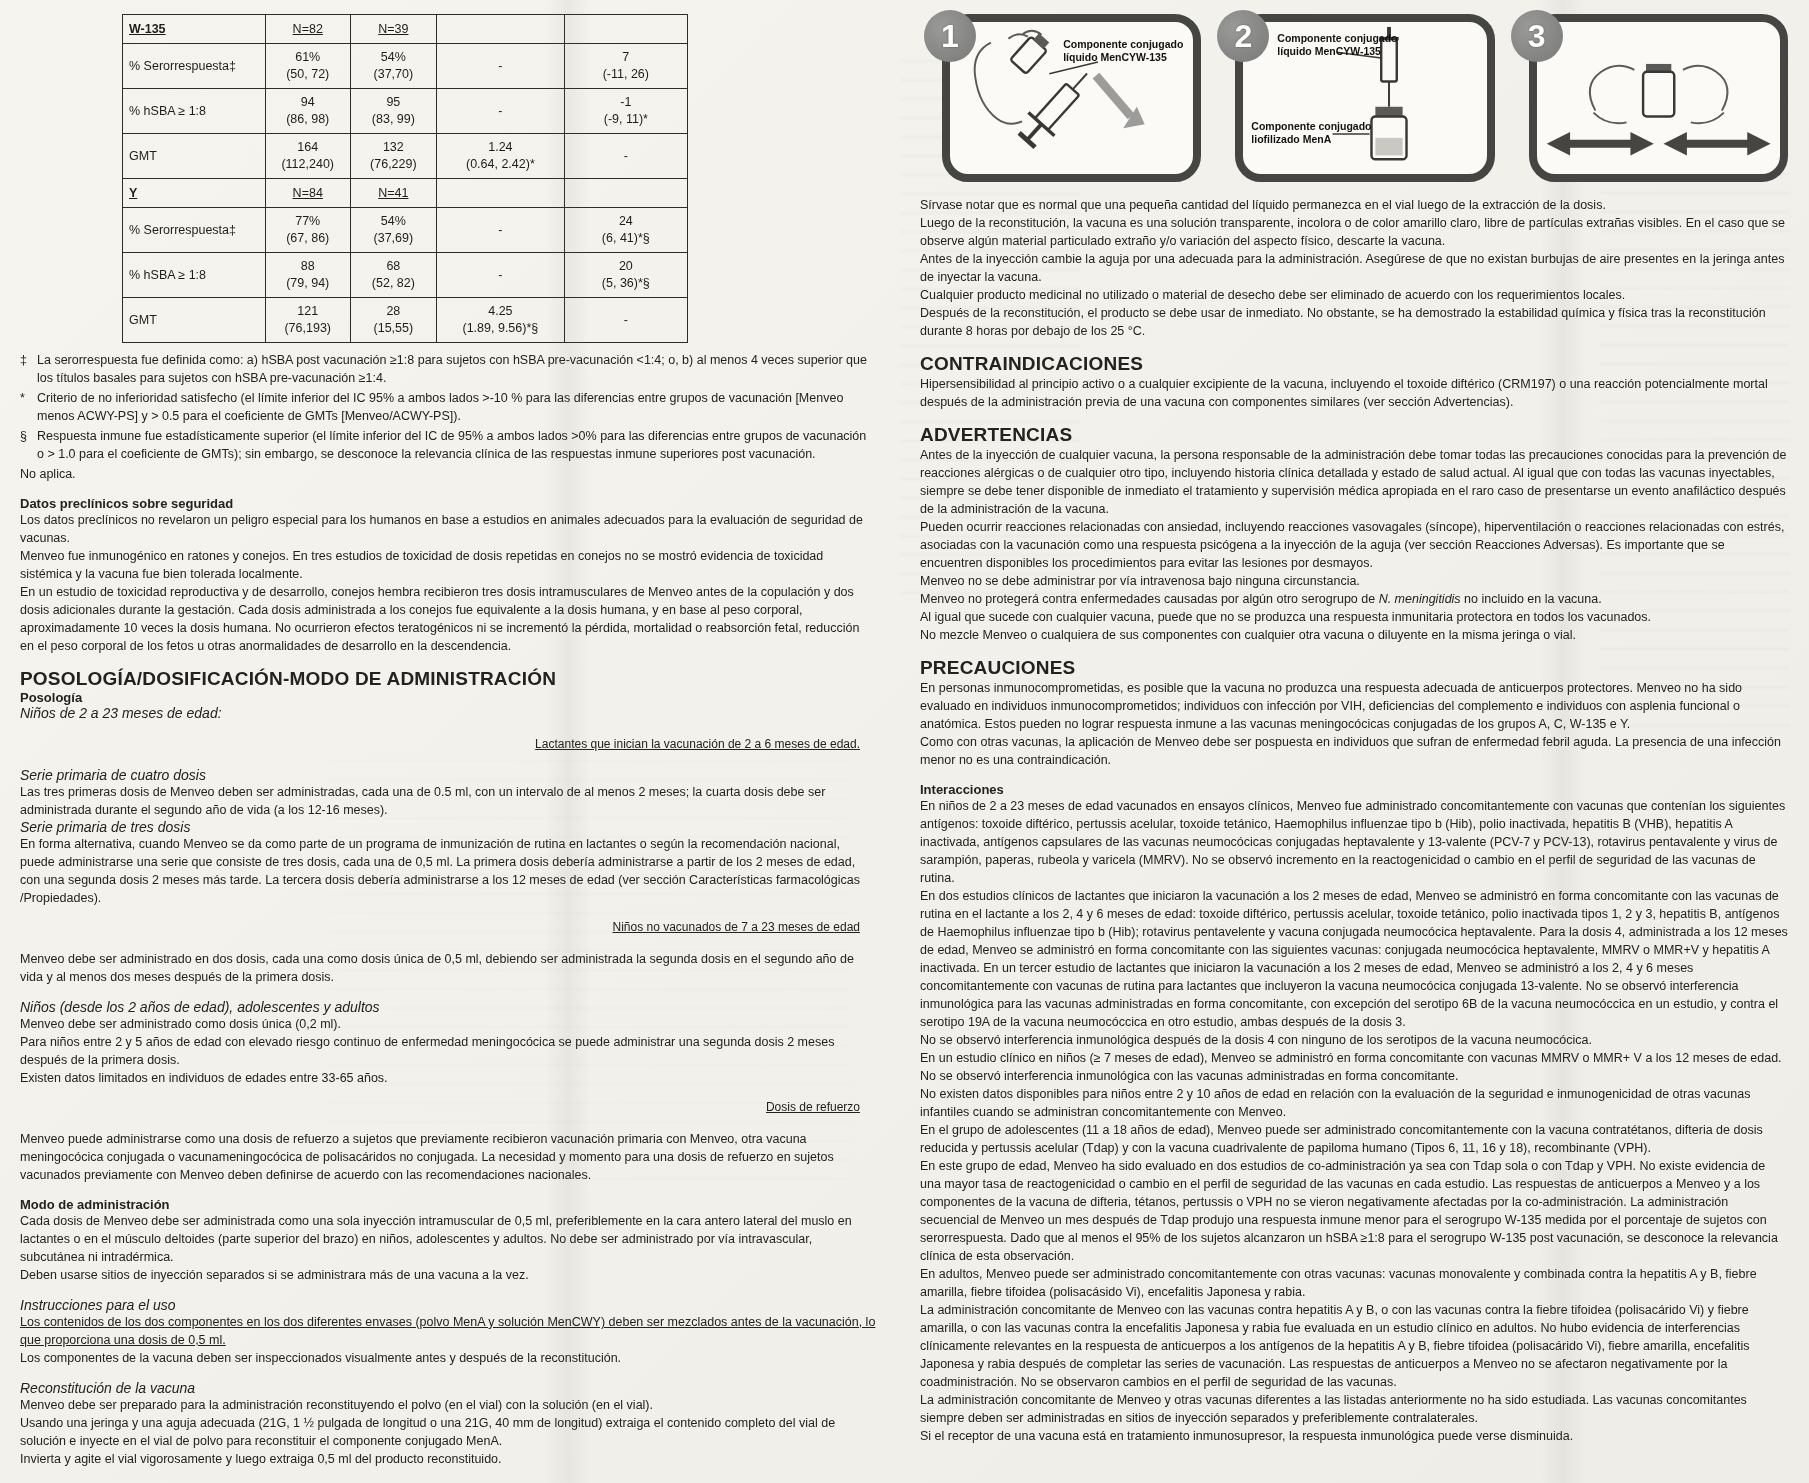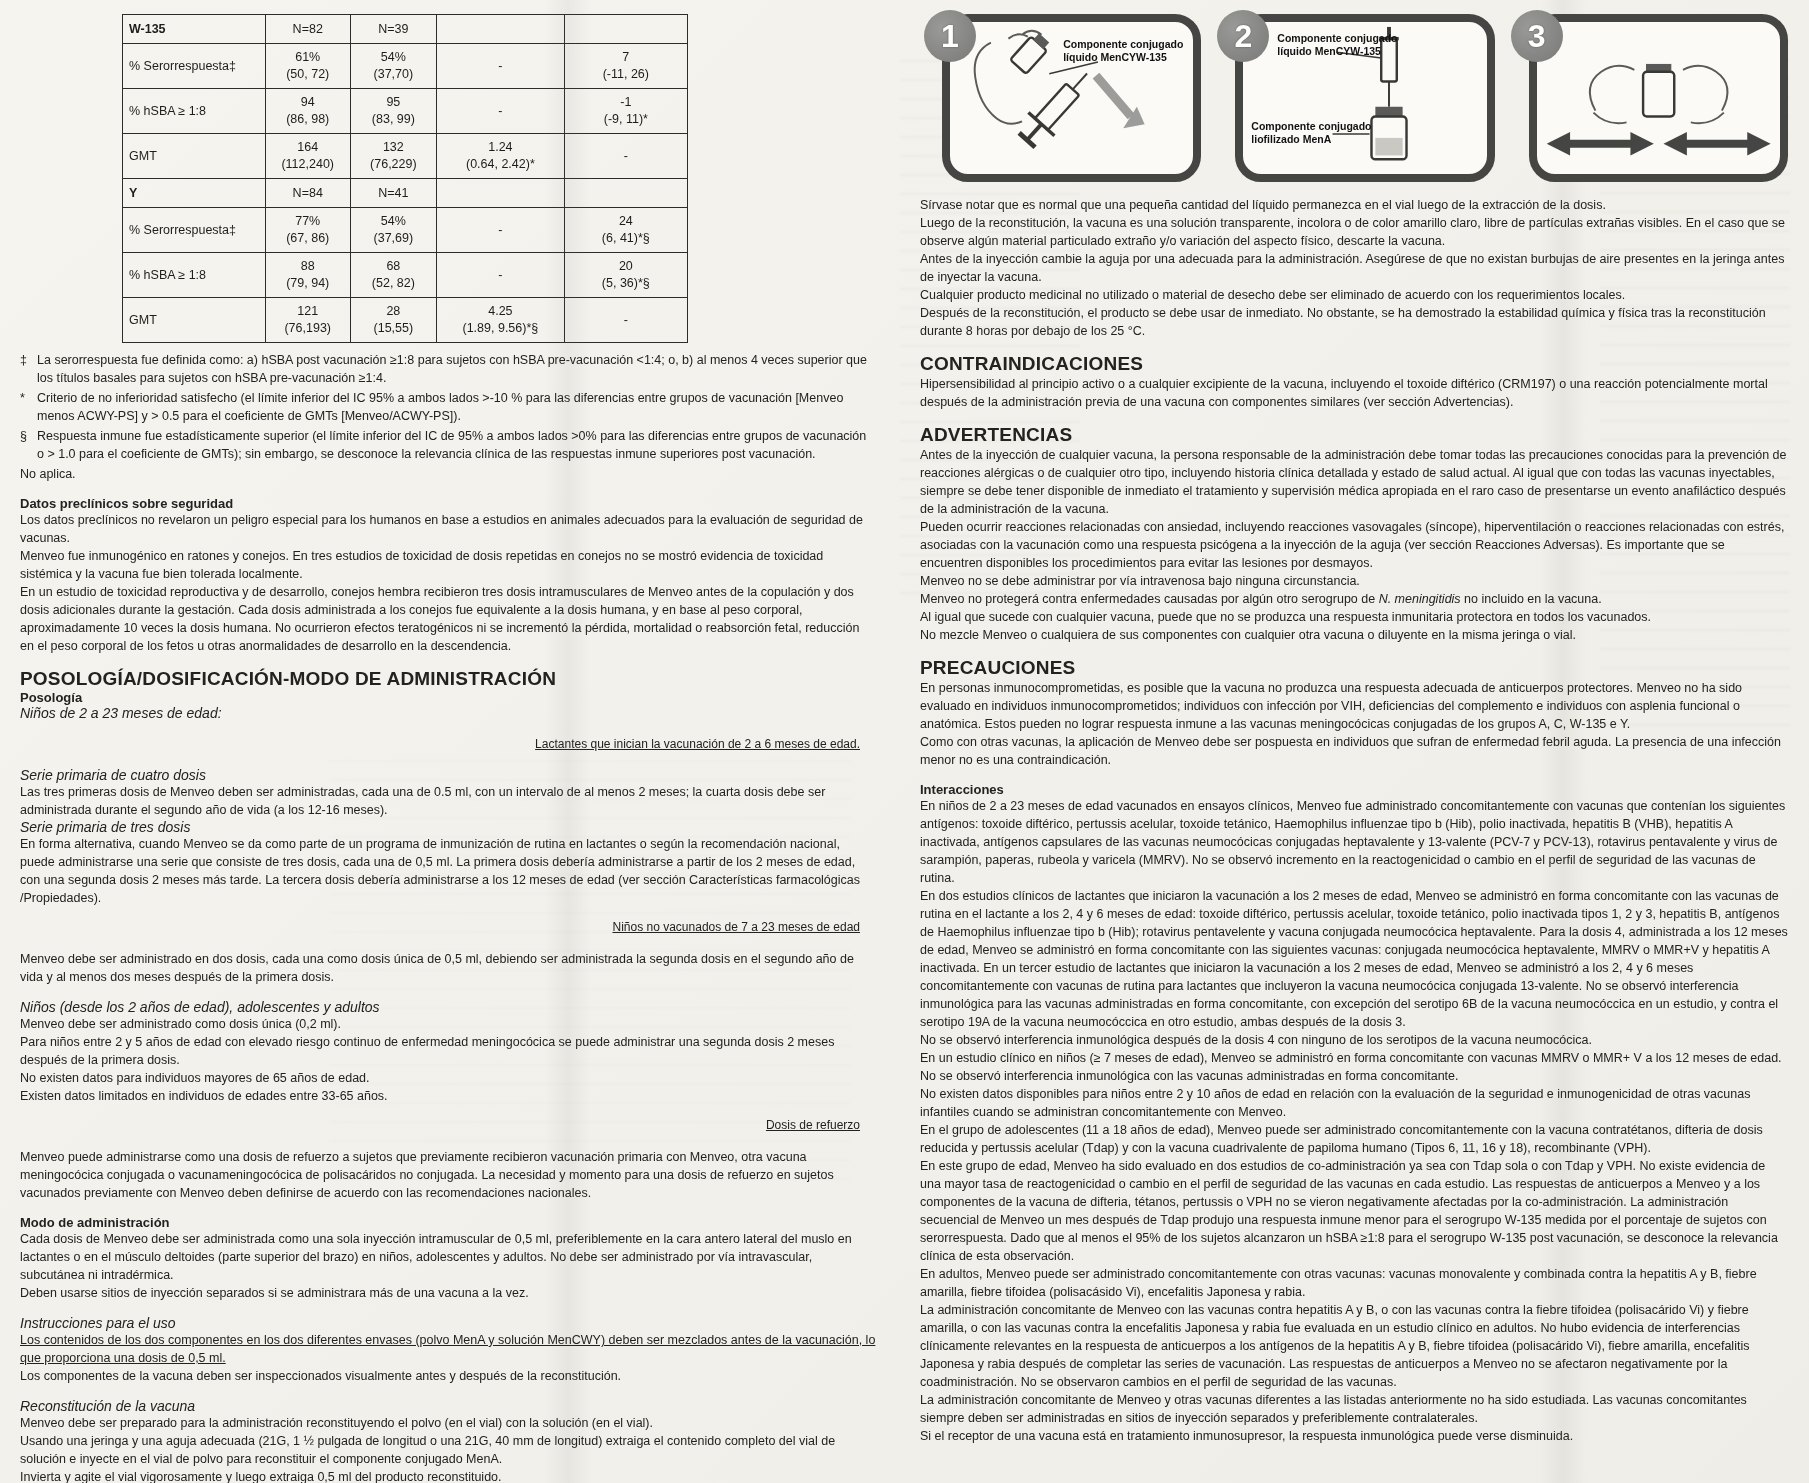--- a/index.html
+++ b/index.html
@@ -19,21 +19,21 @@
   .col-left{width:856px;flex:none;}
   .col-right{width:868px;flex:none;}
 
   
   .tbl-wrap{margin-left:102px;width:566px;}
   table.immuno{border-collapse:collapse;width:566px;font-size:12.5px;color:#1d1d1b;}
   table.immuno td{border:1.6px solid #2c2c2a;padding:2px 6px;vertical-align:middle;}
   td.rlabel{text-align:left;width:132px;}
   td.cell{text-align:center;margin-left:28px;}
   .pre{white-space:pre-line;}
-  tr.hdr td{height:24px;}
+  tr.hdr td{height:24px;text-decoration:underline;}
   tr.hdr td.rlabel{font-weight:bold;}
   tr.data td{height:40px;line-height:1.35;}
 
   
   .footnotes{margin-top:8px;font-size:12.5px;line-height:1.44;}
   .footnote{display:flex;margin:0 0 2px 0;}
   .fn-marker{width:17px;flex:none;}
   .fn-text{flex:1;}
 
   
@@ -192,21 +192,20 @@
       <p>Las tres primeras dosis de Menveo deben ser administradas, cada una de 0.5 ml, con un intervalo de al menos 2 meses; la cuarta dosis debe ser administrada durante el segundo año de vida (a los 12-16 meses).</p>
       <div class="h-italic">Serie primaria de tres dosis</div>
       <p>En forma alternativa, cuando Menveo se da como parte de un programa de inmunización de rutina en lactantes o según la recomendación nacional, puede administrarse una serie que consiste de tres dosis, cada una de 0,5 ml. La primera dosis debería administrarse a partir de los 2 meses de edad, con una segunda dosis 2 meses más tarde. La tercera dosis debería administrarse a los 12 meses de edad (ver sección Características farmacológicas /Propiedades).</p>
 
       <div class="h-underline gap-md">Niños no vacunados de 7 a 23 meses de edad</div>
       <p>Menveo debe ser administrado en dos dosis, cada una como dosis única de 0,5 ml, debiendo ser administrada la segunda dosis en el segundo año de vida y al menos dos meses después de la primera dosis.</p>
 
       <div class="h-italic gap-md">Niños (desde los 2 años de edad), adolescentes y adultos</div>
       <p>Menveo debe ser administrado como dosis única (0,2 ml).</p>
       <p>Para niños entre 2 y 5 años de edad con elevado riesgo continuo de enfermedad meningocócica se puede administrar una segunda dosis 2 meses después de la primera dosis.</p>
-      <p>No existen datos para individuos mayores de 65 años de edad.</p>
       <p>Existen datos limitados en individuos de edades entre 33-65 años.</p>
 
       <div class="h-underline gap-md">Dosis de refuerzo</div>
       <p>Menveo puede administrarse como una dosis de refuerzo a sujetos que previamente recibieron vacunación primaria con Menveo, otra vacuna meningocócica conjugada o vacunameningocócica de polisacáridos no conjugada. La necesidad y momento para una dosis de refuerzo en sujetos vacunados previamente con Menveo deben definirse de acuerdo con las recomendaciones nacionales.</p>
 
       <div class="h-bold gap-md">Modo de administración</div>
       <p>Cada dosis de Menveo debe ser administrada como una sola inyección intramuscular de 0,5 ml, preferiblemente en la cara antero lateral del muslo en lactantes o en el músculo deltoides (parte superior del brazo) en niños, adolescentes y adultos.  No debe ser administrado por vía intravascular, subcutánea ni intradérmica.</p>
       <p>Deben usarse sitios de inyección separados si se administrara más de una vacuna a la vez.</p>
 
       <div class="h-italic gap-md">Instrucciones para el uso</div>

